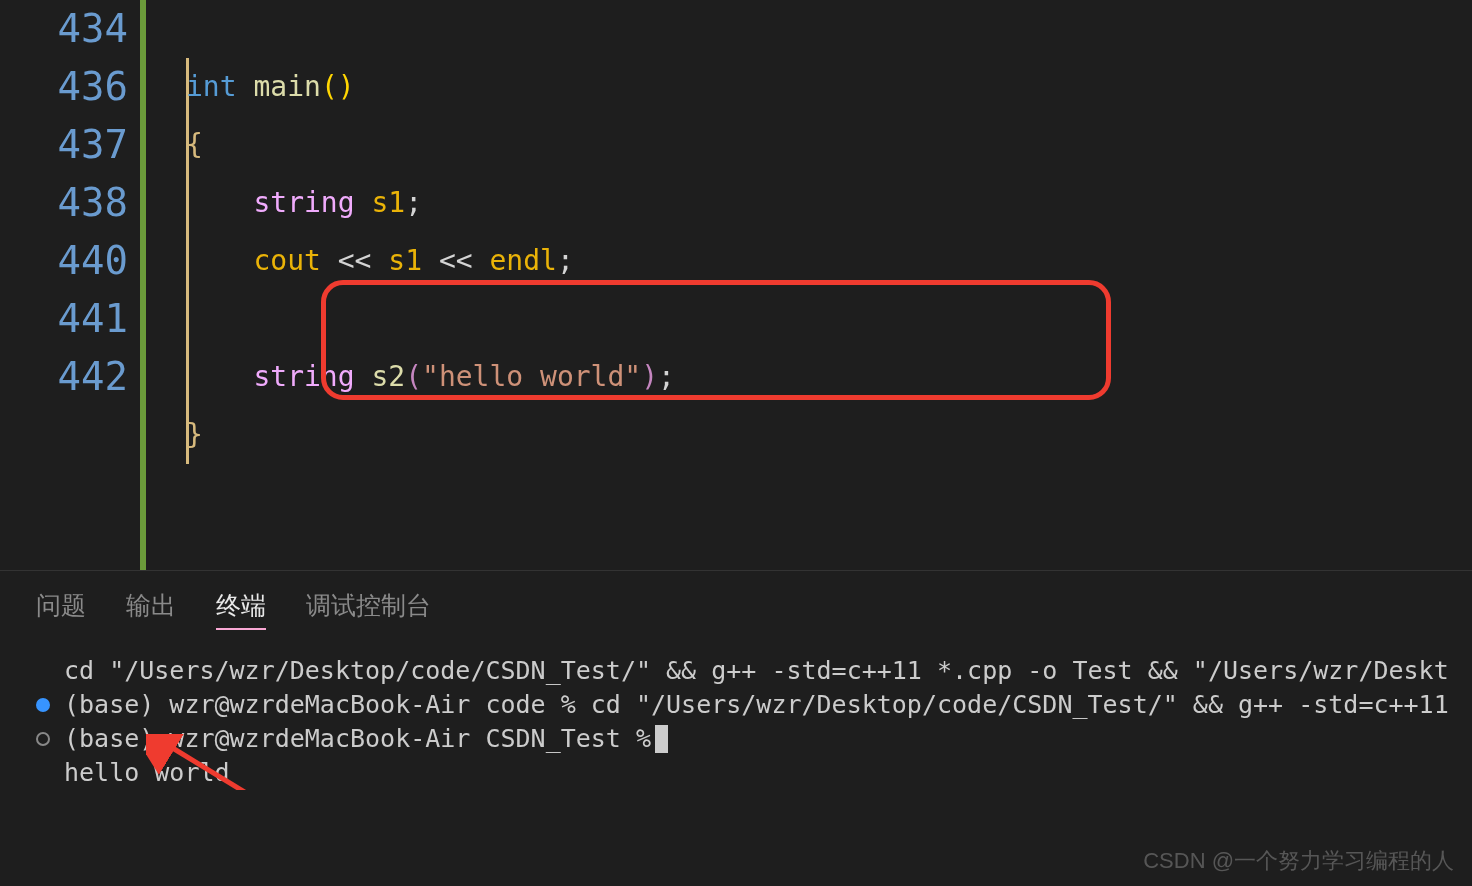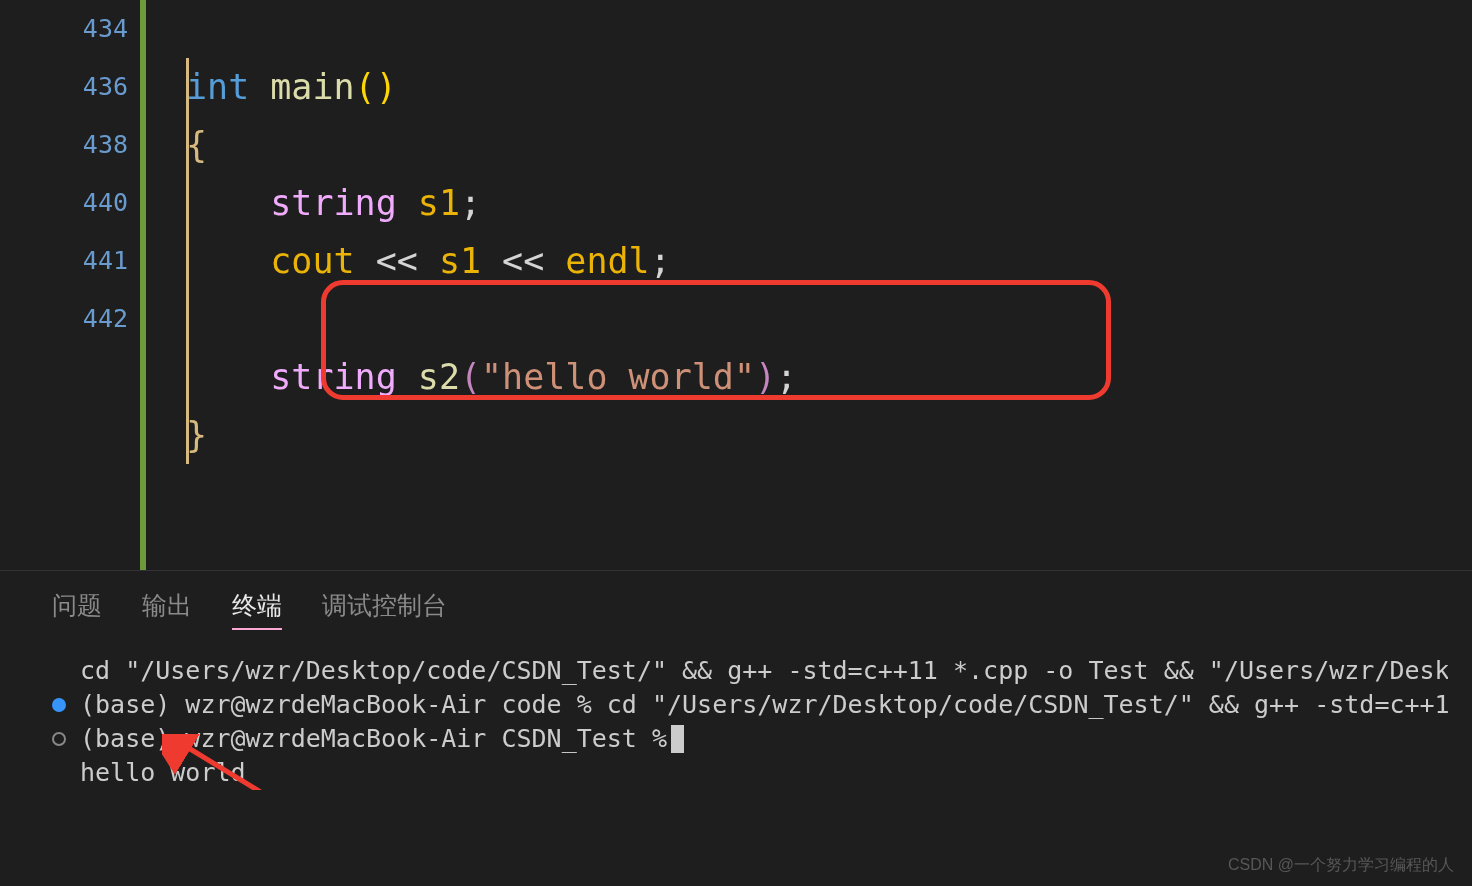--- a/index.html
+++ b/index.html
@@ -17,35 +17,35 @@
   .editor {
     flex: 0 0 570px;
     display: flex;
     position: relative;
   }
   .gutter {
     width: 140px;
     text-align: right;
     padding-right: 12px;
     color: #6a9bcf;
-    font-size: 25px;
+    font-size: 39px;
     line-height: 58px;
     user-select: none;
     padding-top: 0;
   }
   .gutter .ln { height: 58px; }
   .ruler {
     width: 6px;
     background: #6b9b3a;
     margin-left: 0px;
     margin-right: 0px;
   }
   .code {
     flex: 1;
-    font-size: 35px;
+    font-size: 28px;
     line-height: 58px;
     padding-left: 40px;
     position: relative;
   }
   .code-line {
     height: 58px;
     white-space: pre;
     position: relative;
   }
   .indent-guide {
@@ -73,21 +73,21 @@
     width: 790px;
     height: 120px;
     border: 5px solid #ef3b2f;
     border-radius: 22px;
     pointer-events: none;
   }
   .panel {
     flex: 1;
     border-top: 1px solid #333;
     background: #1e1e1e;
-    padding: 18px 24px 0 52px;
+    padding: 18px 24px 0 36px;
     position: relative;
   }
   .tabs {
     display: flex;
     gap: 40px;
     font-size: 25px;
     color: #8a8a8a;
     font-family: -apple-system, "PingFang SC", sans-serif;
     margin-bottom: 24px;
   }
@@ -120,32 +120,33 @@
   }
   .arrow {
     position: absolute;
     pointer-events: none;
   }
   .watermark {
     position: absolute;
     right: 18px;
     bottom: 10px;
     color: #6f6f6f;
-    font-size: 16px;
+    font-size: 22px;
     font-family: -apple-system, "PingFang SC", sans-serif;
     opacity: 0.7;
   }
 </style>
 </head>
 <body>
 
 <div class="editor">
   <div class="gutter">
     <div class="ln">434</div>
     <div class="ln">436</div>
+    <div class="ln">437</div>
     <div class="ln">438</div>
     <div class="ln">440</div>
     <div class="ln">441</div>
     <div class="ln">442</div>
   </div>
   <div class="ruler"></div>
   <div class="code">
     <div class="indent-guide"></div>
 
     <div class="code-line"></div>

